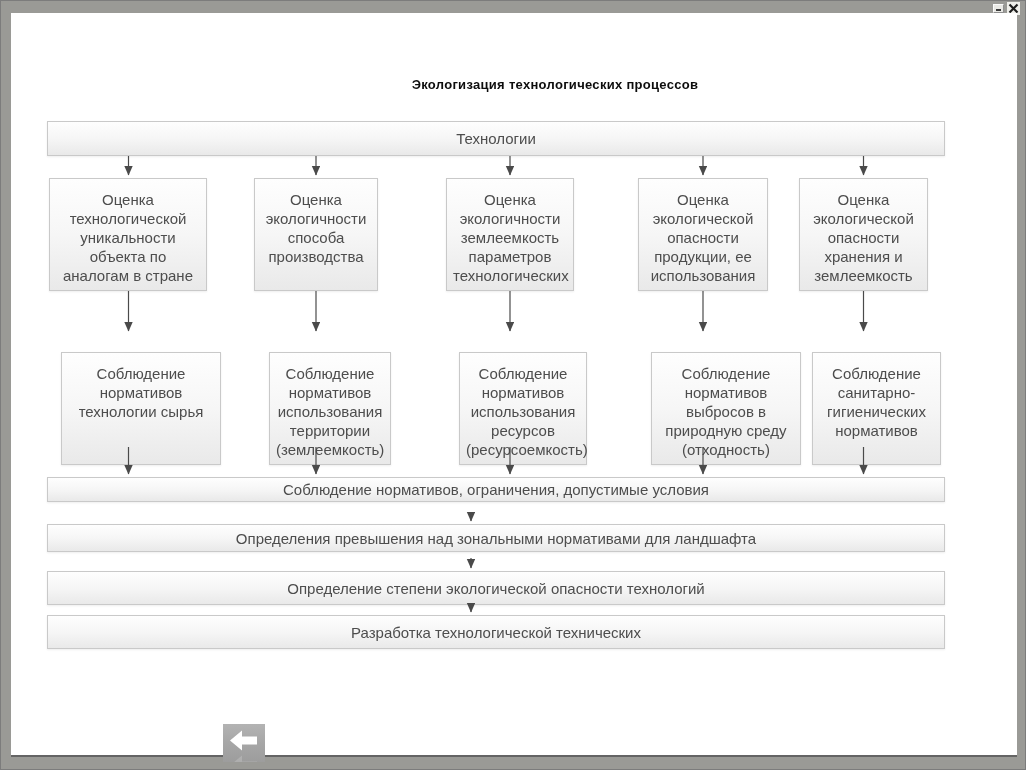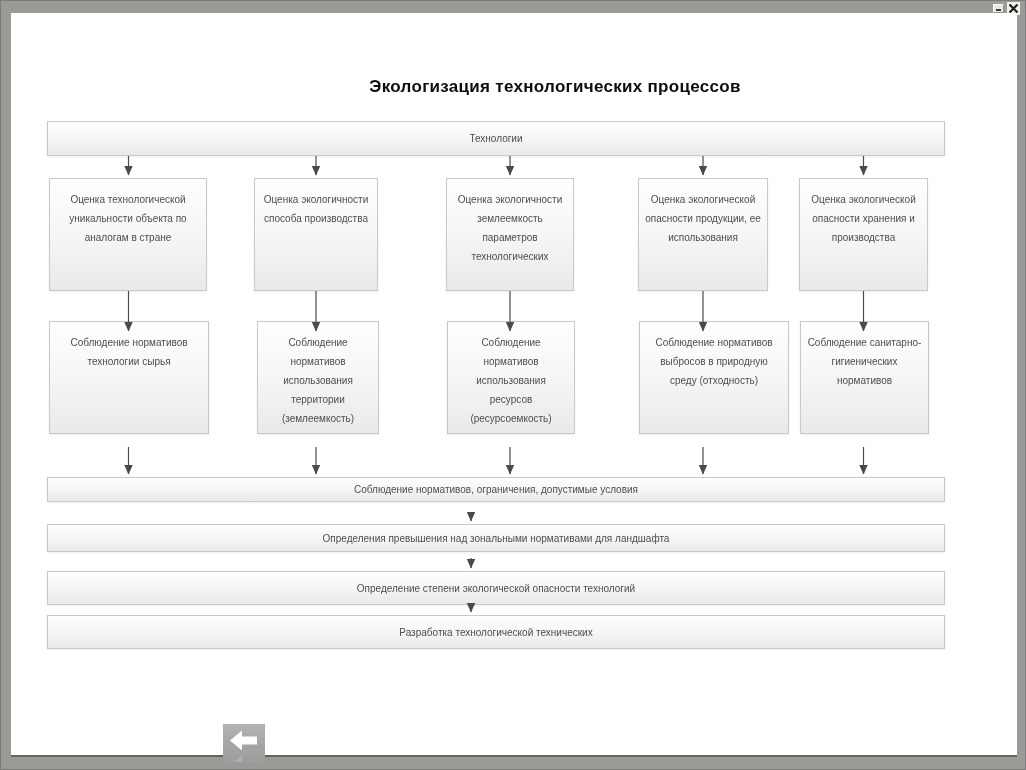--- a/index.html
+++ b/index.html
@@ -33,43 +33,43 @@
   .content {
     position: absolute; left: 10px; top: 12px;
     width: 1006px; height: 744px;
     background: #ffffff;
     border-bottom: 2px solid #646464;
   }
 
   .title {
     position: absolute; left: 84px; top: 64px; width: 920px;
     text-align: center;
-    font-size: 17px; font-weight: 700; color: #0d0d0d;
+    font-size: 13px; font-weight: 700; color: #0d0d0d;
     letter-spacing: 0.3px;
   }
 
   .box {
     position: absolute;
     background: linear-gradient(180deg, #fefefe 0%, #f6f6f6 50%, #e9e9e9 100%);
     border: 1px solid #c9c9c9;
     color: #4d4d4d;
-    font-size: 10px;
+    font-size: 15px;
     text-align: center;
     box-shadow: 0 1px 2px rgba(0,0,0,0.07);
   }
   .box.wide {
     left: 36px; width: 898px; height: 35px;
     display: flex; align-items: center; justify-content: center;
   }
   .box.cell {
     top: 165px; height: 113px;
     padding: 11px 6px 12px 6px;
     line-height: 19px;
   }
-  .box.cell.r3 { top: 308px; }
+  .box.cell.r3 { top: 339px; margin-left: 12px; }
 
   svg.arrows {
     position: absolute; left: 0; top: 0;
     width: 1006px; height: 744px;
     pointer-events: none;
   }
 
   .back-btn {
     position: absolute; left: 212px; top: 711px;
     width: 42px; height: 38px;
@@ -99,21 +99,21 @@
   <div class="content">
 
     <div class="title">Экологизация технологических процессов</div>
 
     <div class="box wide" style="top:108px">Технологии</div>
 
     <div class="box cell" style="left:38px;  width:158px">Оценка технологической уникальности объекта по аналогам в стране</div>
     <div class="box cell" style="left:243px; width:124px">Оценка экологичности способа производства</div>
     <div class="box cell" style="left:435px; width:128px">Оценка экологичности землеемкость параметров технологических</div>
     <div class="box cell" style="left:627px; width:130px">Оценка экологической опасности продукции, ее использования</div>
-    <div class="box cell" style="left:788px; width:129px">Оценка экологической опасности хранения и производства</div>
+    <div class="box cell" style="left:788px; width:129px">Оценка экологической опасности хранения и землеемкость</div>
 
     <div class="box cell r3" style="left:38px;  width:160px">Соблюдение нормативов технологии сырья</div>
     <div class="box cell r3" style="left:246px; width:122px">Соблюдение нормативов использования территории (землеемкость)</div>
     <div class="box cell r3" style="left:436px; width:128px">Соблюдение нормативов использования ресурсов (ресурсоемкость)</div>
     <div class="box cell r3" style="left:628px; width:150px">Соблюдение нормативов выбросов в природную среду (отходность)</div>
     <div class="box cell r3" style="left:789px; width:129px">Соблюдение санитарно-гигиенических нормативов</div>
 
     <div class="box wide" style="top:464px;height:25px">Соблюдение нормативов, ограничения, допустимые условия</div>
     <div class="box wide" style="top:511px;height:28px">Определения превышения над зональными нормативами для ландшафта</div>
     <div class="box wide" style="top:558px;height:34px">Определение степени экологической опасности технологий</div>

